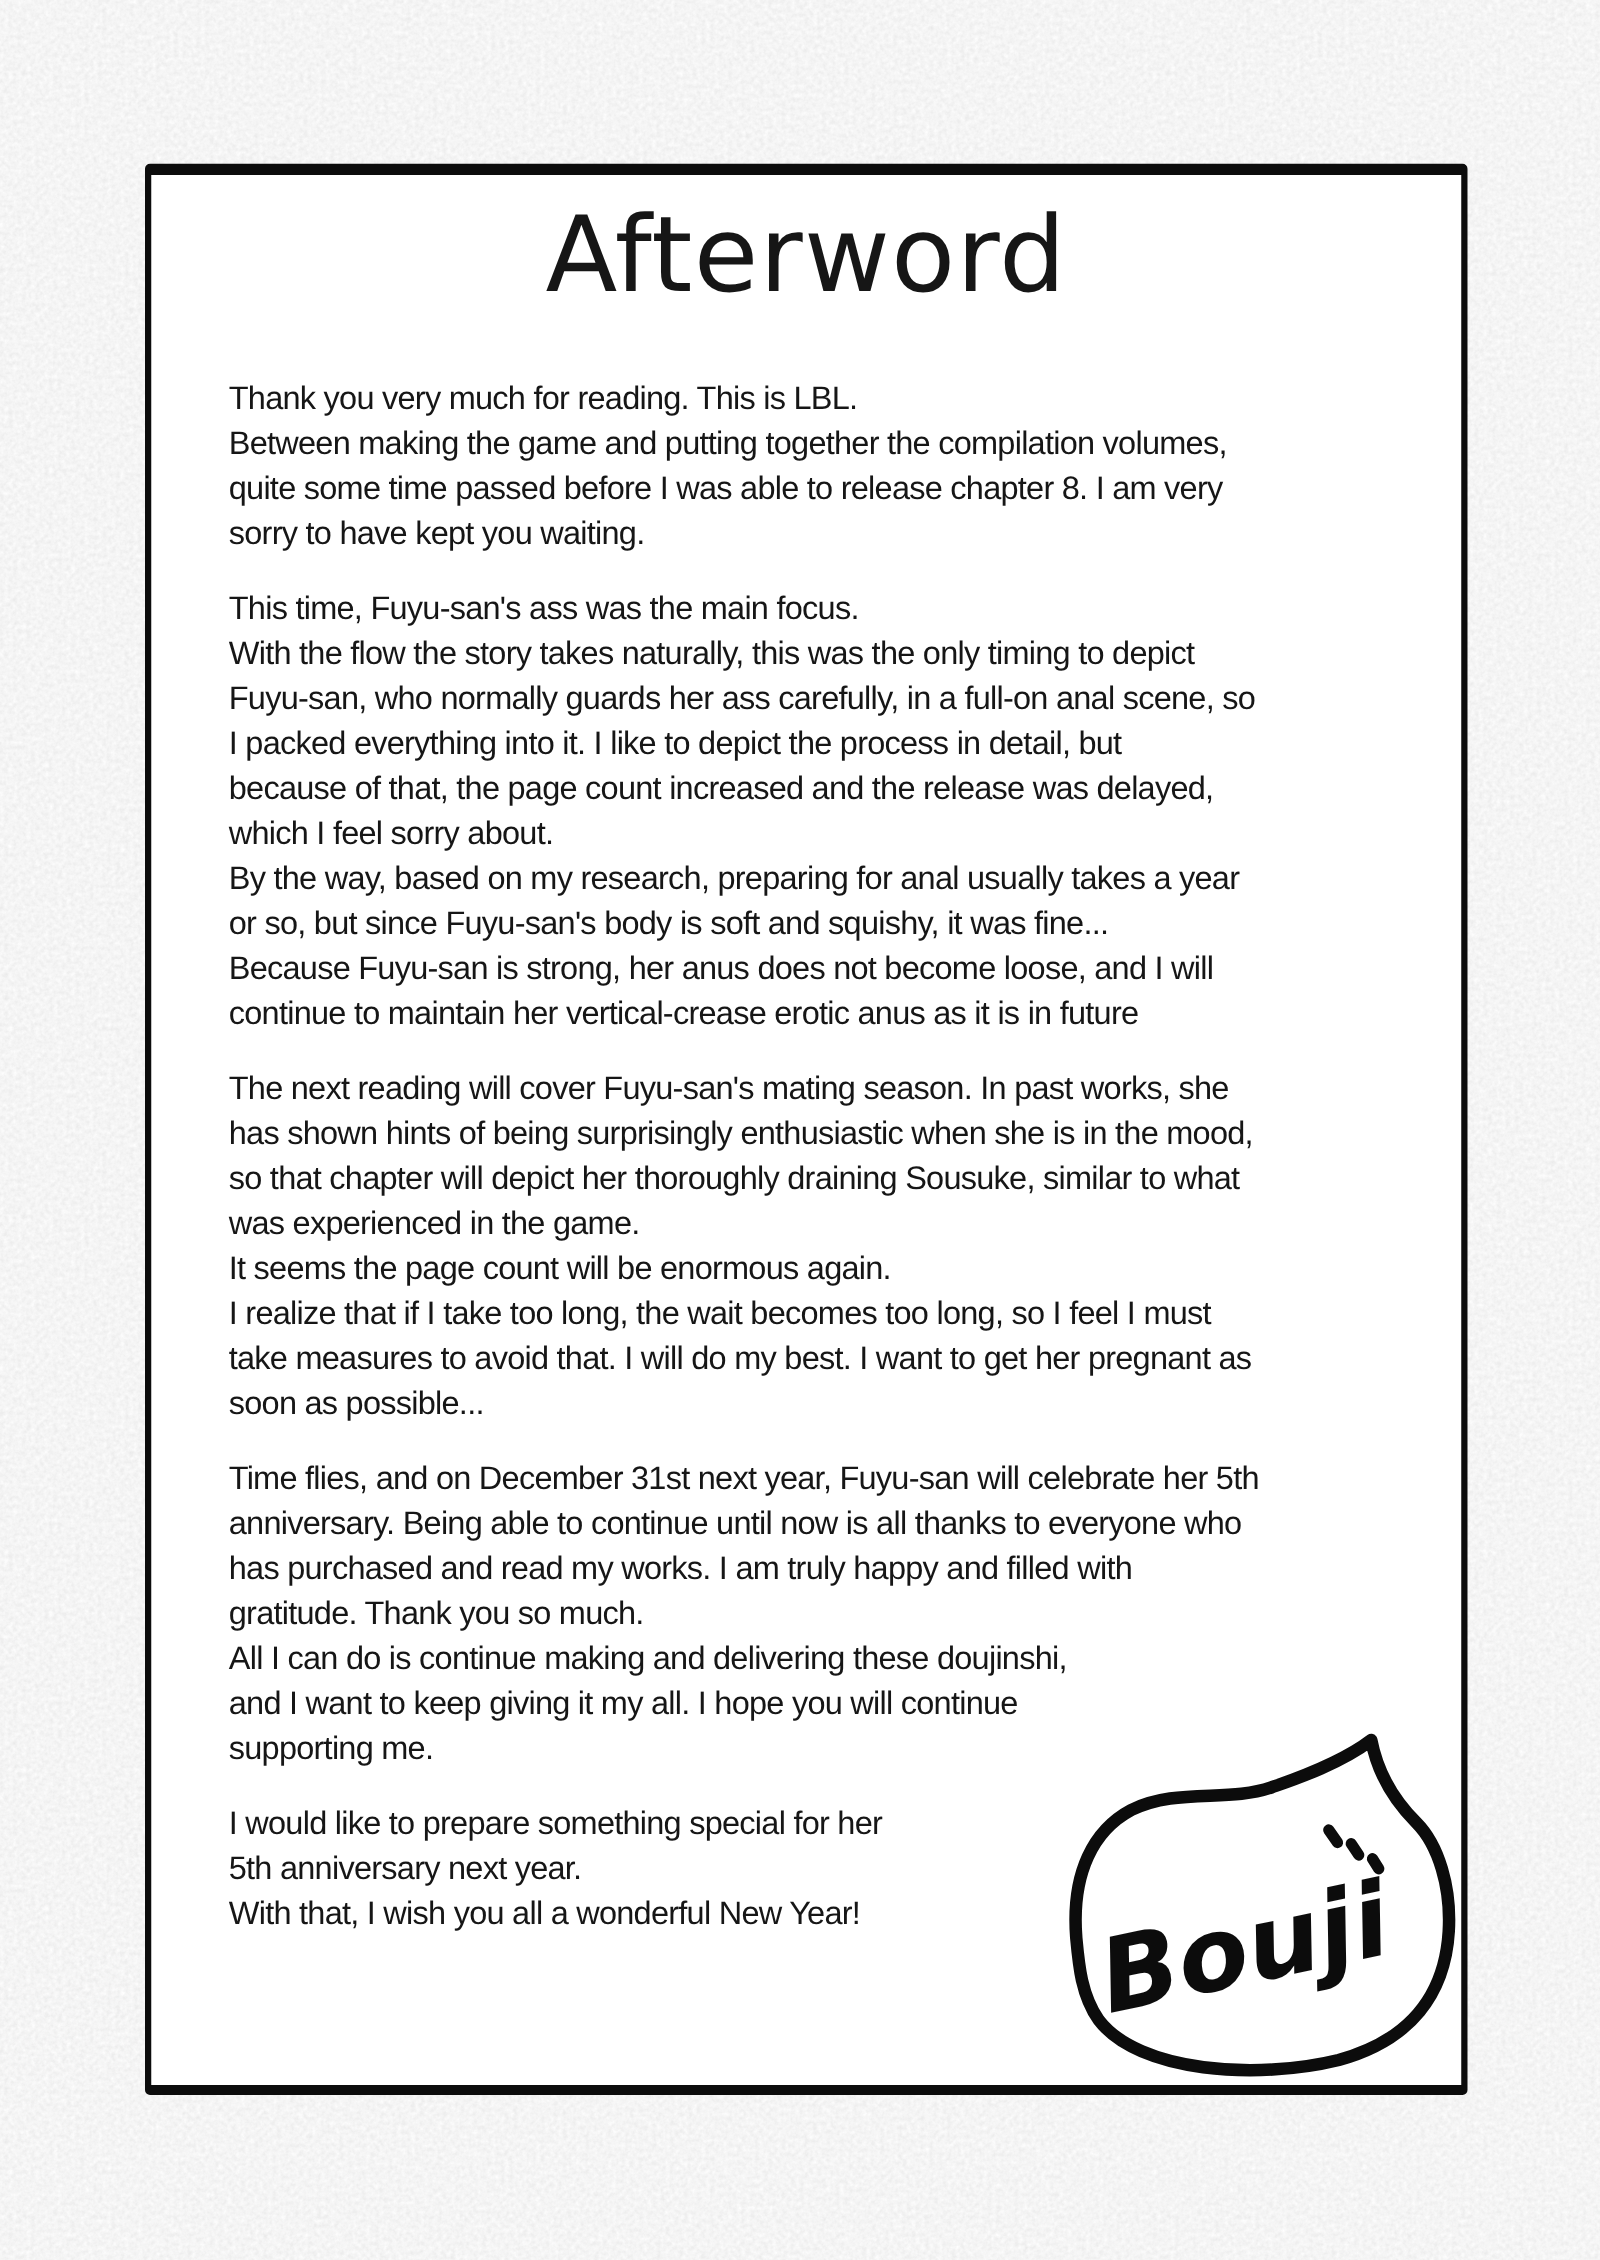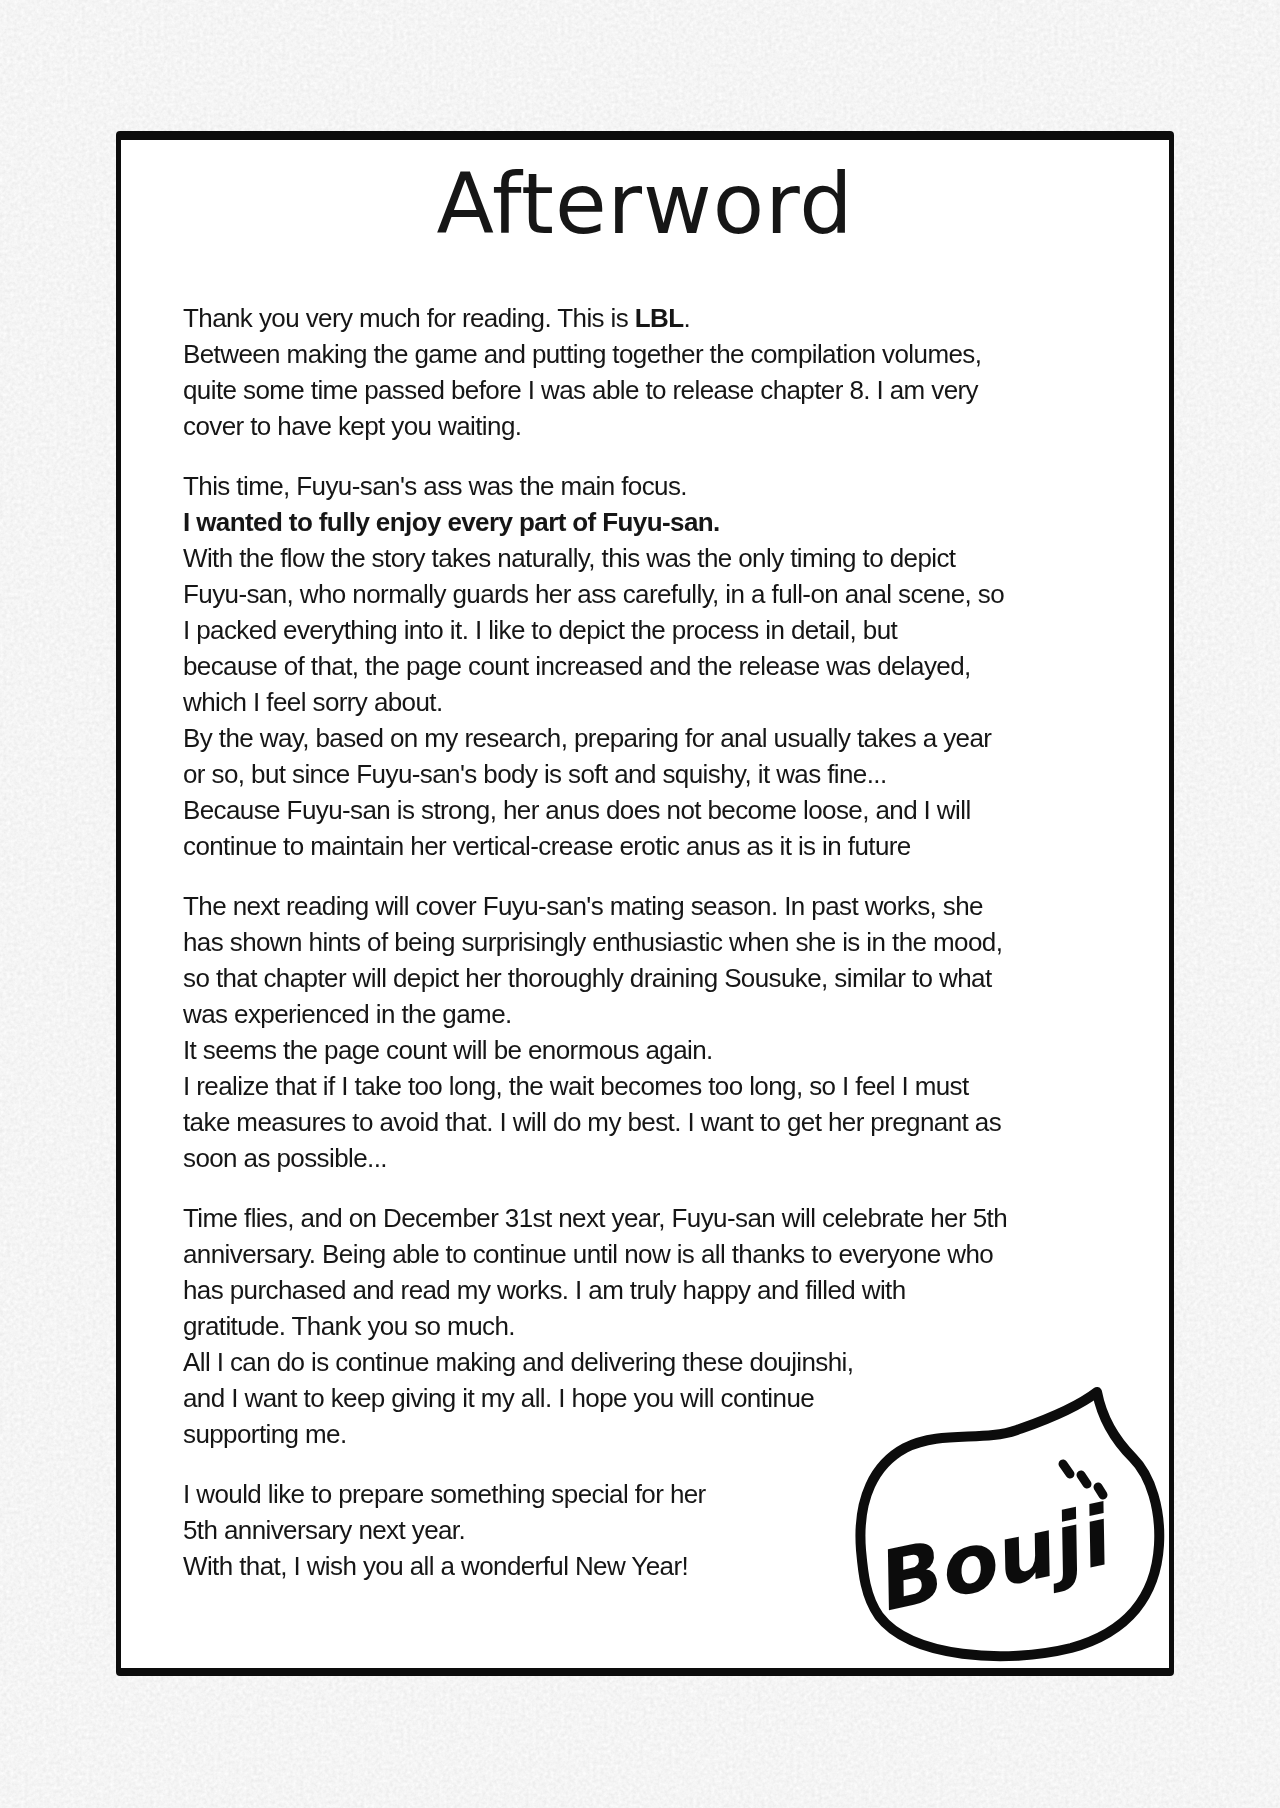--- a/index.html
+++ b/index.html
@@ -51,21 +51,21 @@
     color: var(--ink, #161616);
     font-size: 26px;
     letter-spacing: -0.6px;
   }
   .paragraph + .paragraph { margin-top: 24px; }
   .line {
     line-height: 36px;
     height: 36px;
     white-space: nowrap;
   }
-  .bold { font-weight: 700; }
+  .bold { font-weight: 400; }
   .signature {
     position: absolute;
     left: 710px; top: 1240px;
     width: 335px; height: 285px;
   }
   .sig-stroke {
     fill: none;
     stroke: var(--border, #0c0c0c);
     stroke-linecap: round;
     stroke-linejoin: round;
@@ -100,25 +100,24 @@
 
   <div class="panel">
 
     <h1 class="title">Afterword</h1>
 
     <div class="body-text">
         <div class="paragraph">
           <div class="line"><span>Thank you very much for reading. This is </span><span class="bold">LBL</span><span>.</span></div>
           <div class="line"><span>Between making the game and putting together the compilation volumes,</span></div>
           <div class="line"><span>quite some time passed before I was able to release chapter 8. I am very</span></div>
-          <div class="line"><span>cover to have kept you waiting.</span></div>
+          <div class="line"><span>sorry to have kept you waiting.</span></div>
         </div>
         <div class="paragraph">
           <div class="line"><span>This time, Fuyu-san's ass was the main focus.</span></div>
-          <div class="line"><span class="bold">I wanted to fully enjoy every part of Fuyu-san.</span></div>
           <div class="line"><span>With the flow the story takes naturally, this was the only timing to depict</span></div>
           <div class="line"><span>Fuyu-san, who normally guards her ass carefully, in a full-on anal scene, so</span></div>
           <div class="line"><span>I packed everything into it. I like to depict the process in detail, but</span></div>
           <div class="line"><span>because of that, the page count increased and the release was delayed,</span></div>
           <div class="line"><span>which I feel sorry about.</span></div>
           <div class="line"><span>By the way, based on my research, preparing for anal usually takes a year</span></div>
           <div class="line"><span>or so, but since Fuyu-san's body is soft and squishy, it was fine...</span></div>
           <div class="line"><span>Because Fuyu-san is strong, her anus does not become loose, and I will</span></div>
           <div class="line"><span>continue to maintain her vertical-crease erotic anus as it is in future</span></div>
         </div>

